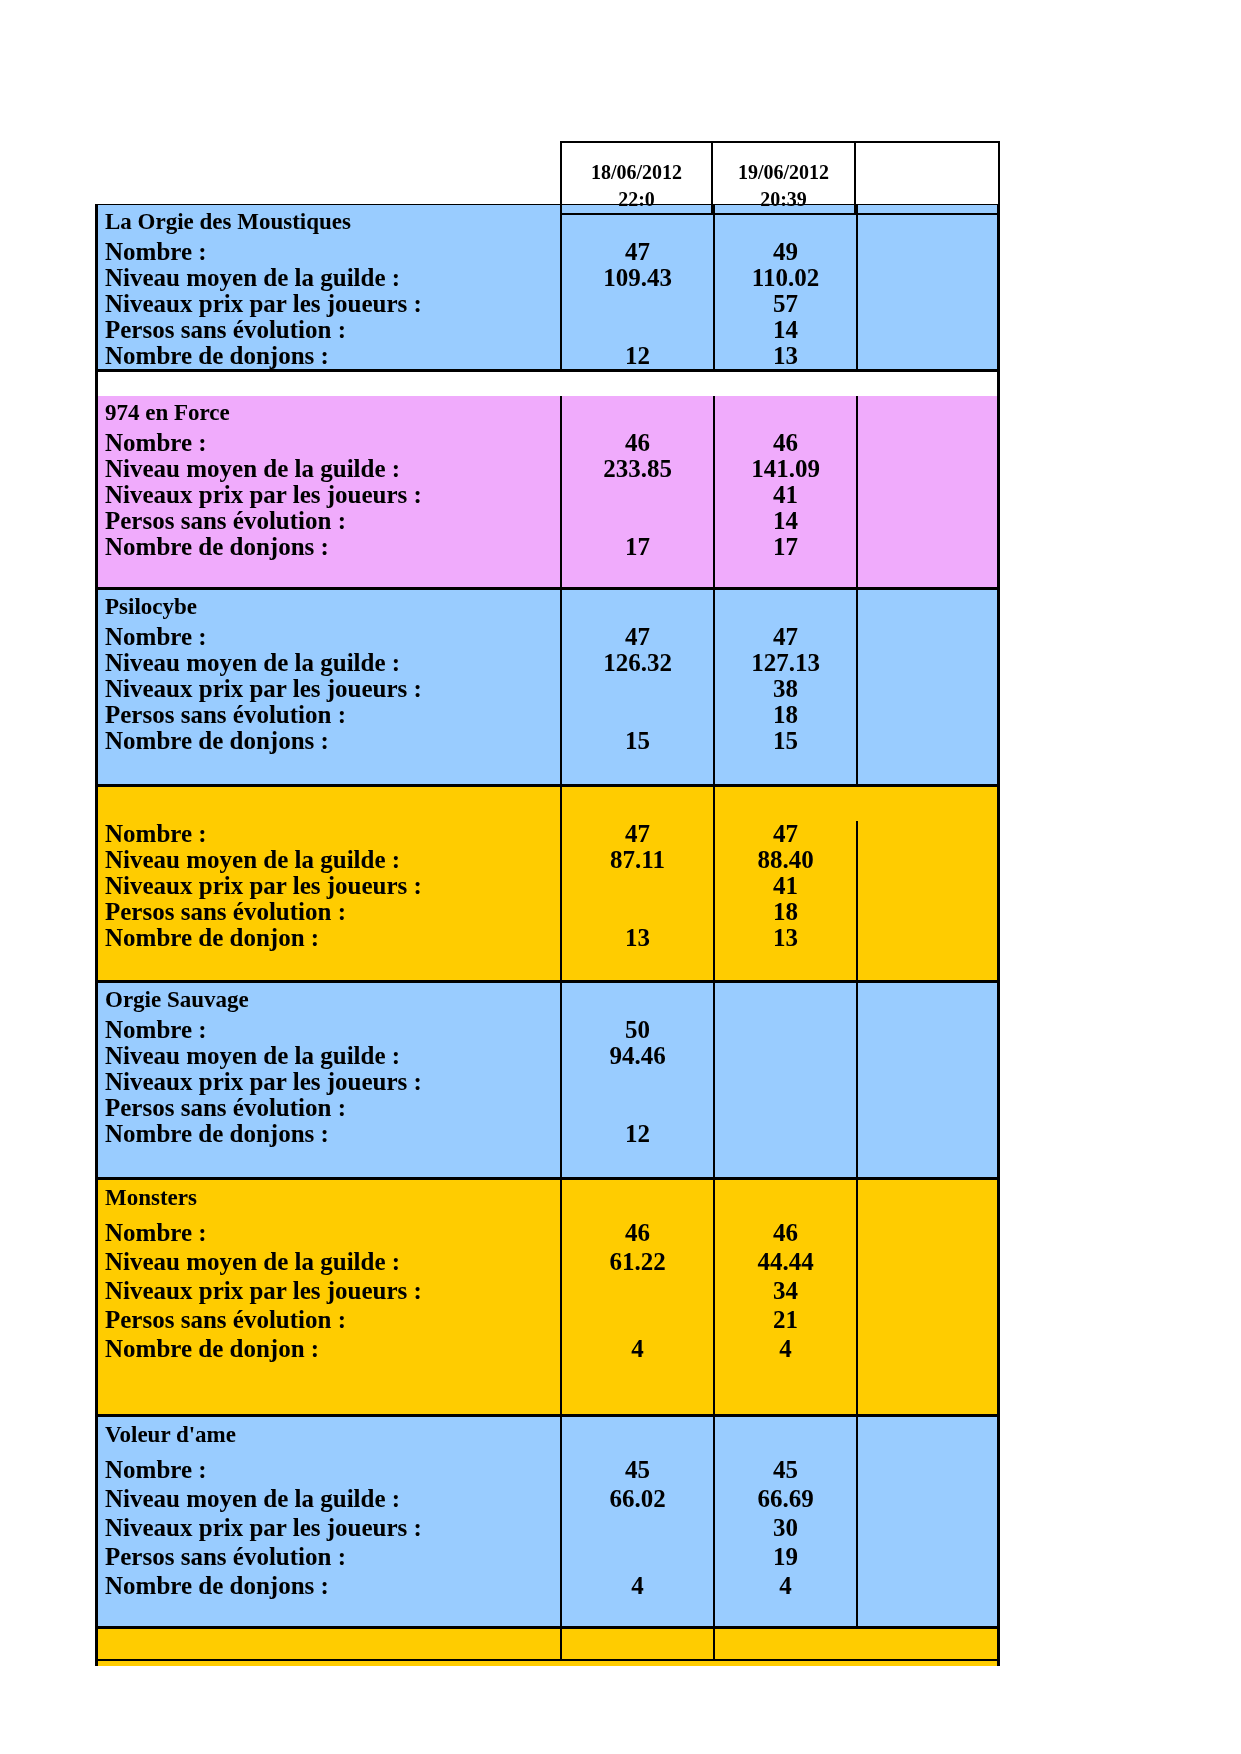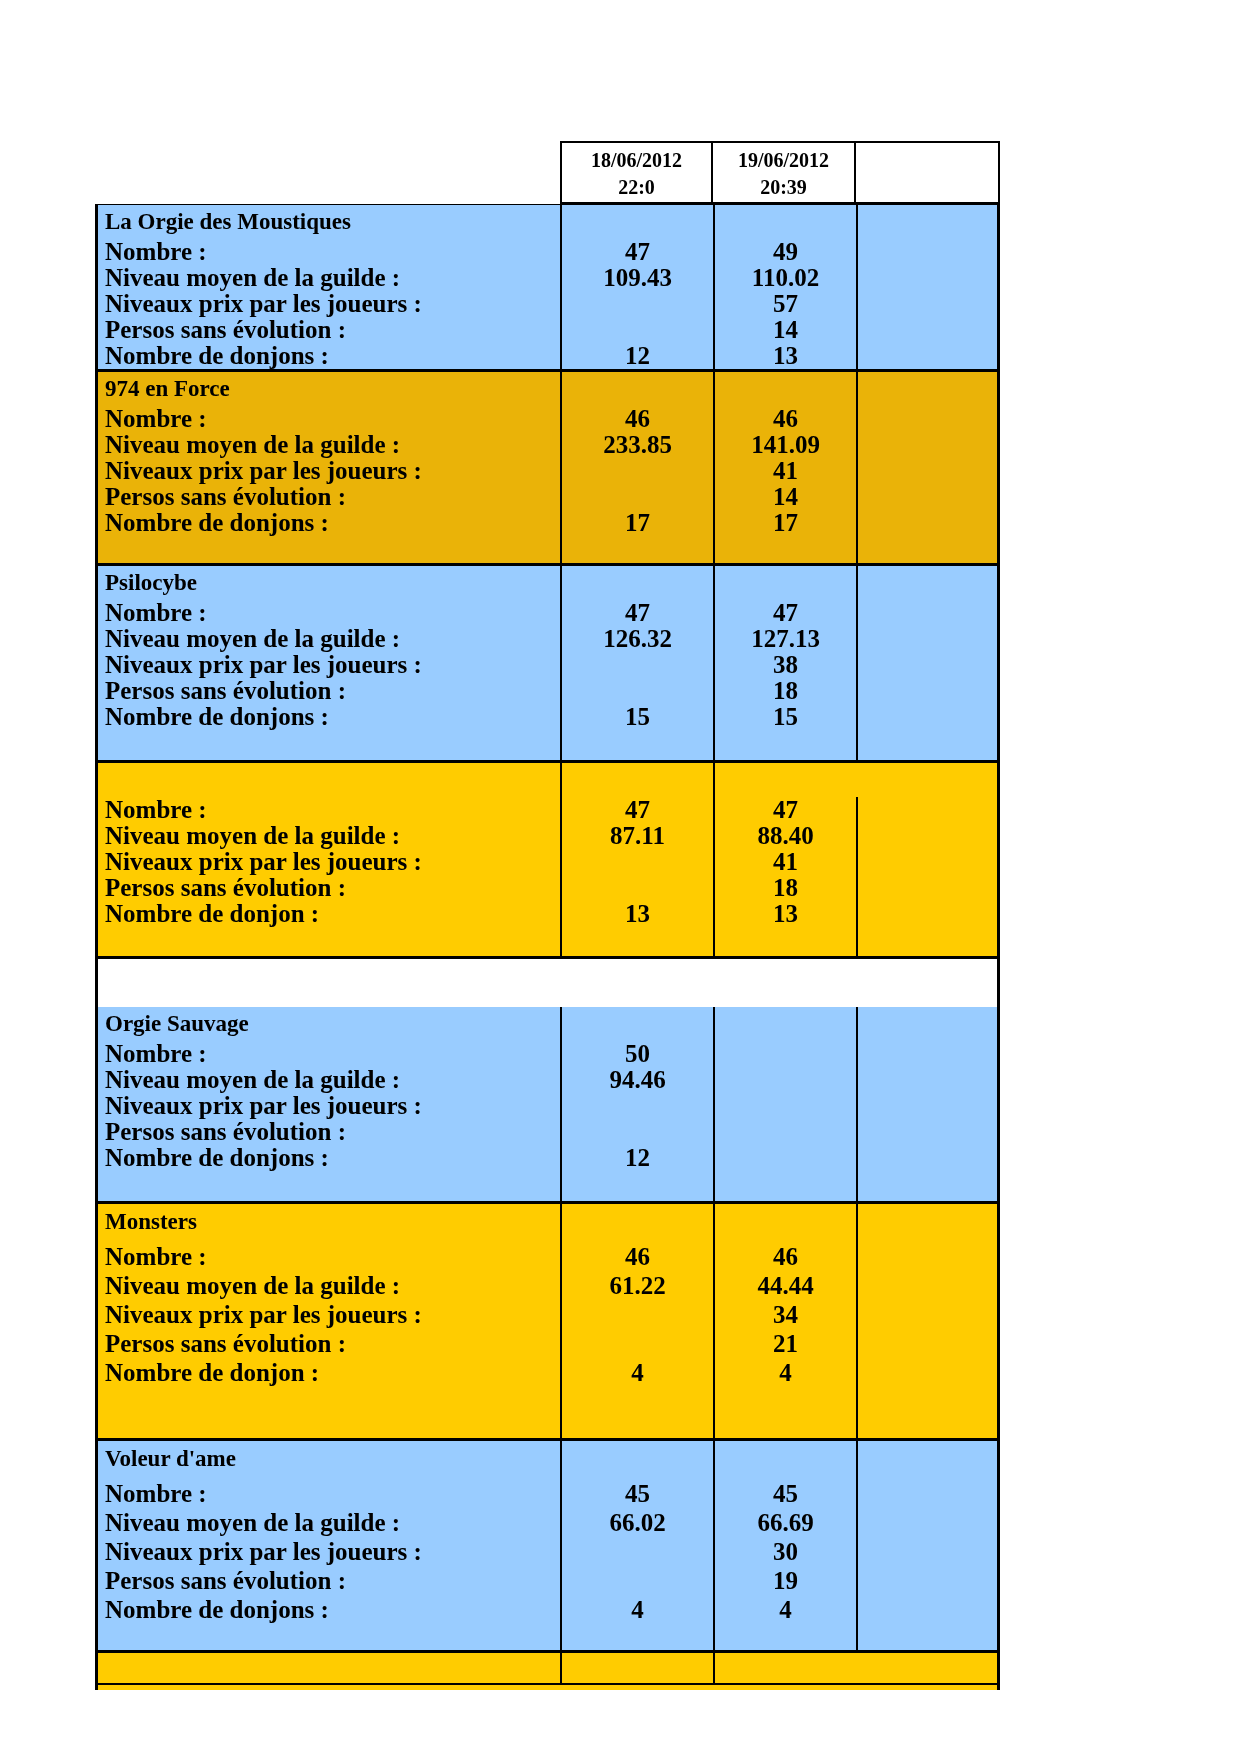--- a/index.html
+++ b/index.html
@@ -9,21 +9,21 @@
     font-family: "Liberation Serif", "DejaVu Serif", serif;
     font-weight: bold;
     color: #000000;
   }
   .page { position: relative; width: 1241px; height: 1754px; overflow: hidden; }
 
   .table-wrap { position: absolute; left: 95px; top: 141px; width: 905px; }
 
   
   .header-row { display: grid; grid-template-columns: 465px 153px 143px 144px; height: 63px; }
-  .hcell { box-sizing: border-box; text-align: center; font-size: 20px; line-height: 27px; padding-top: 4px; }
+  .hcell { box-sizing: border-box; text-align: center; font-size: 20px; line-height: 27px; padding-top: 16px; }
   .hc0 { background: transparent; }
   .hc1 { border: 2px solid #000; }
   .hc2, .hc3 { border: 2px solid #000; border-left: none; }
 
   .table-body {
     box-sizing: border-box;
     border-left: 3px solid #000;
     border-right: 3px solid #000;
     border-top: 1px solid #000;
   }
@@ -104,21 +104,21 @@
             <div class="cell value-cell">13</div>
             <div class="cell value-cell"></div>
           </div>
           <div class="row data-row filler-row">
             <div class="cell label-cell"></div>
             <div class="cell value-cell"></div>
             <div class="cell value-cell"></div>
             <div class="cell value-cell"></div>
           </div>
         </div>
-        <div class="section" style="background: #eab308; height: 194px;">
+        <div class="section" style="background: #f0abfc; height: 194px; margin-top: 24px;">
           <div class="row title-row">
             <div class="cell label-cell">974 en Force</div>
             <div class="cell value-cell"></div>
             <div class="cell value-cell"></div>
             <div class="cell value-cell"></div>
           </div>
           <div class="row data-row">
             <div class="cell label-cell">Nombre :</div>
             <div class="cell value-cell">46</div>
             <div class="cell value-cell">46</div>
@@ -235,21 +235,21 @@
             <div class="cell value-cell">13</div>
             <div class="cell value-cell"></div>
           </div>
           <div class="row data-row filler-row">
             <div class="cell label-cell"></div>
             <div class="cell value-cell"></div>
             <div class="cell value-cell"></div>
             <div class="cell value-cell"></div>
           </div>
         </div>
-        <div class="section" style="background: rgb(153, 204, 255); height: 197px; margin-top: 48px;">
+        <div class="section" style="background: rgb(153, 204, 255); height: 197px;">
           <div class="row title-row">
             <div class="cell label-cell">Orgie Sauvage</div>
             <div class="cell value-cell"></div>
             <div class="cell value-cell"></div>
             <div class="cell value-cell"></div>
           </div>
           <div class="row data-row">
             <div class="cell label-cell">Nombre :</div>
             <div class="cell value-cell">50</div>
             <div class="cell value-cell"></div>

